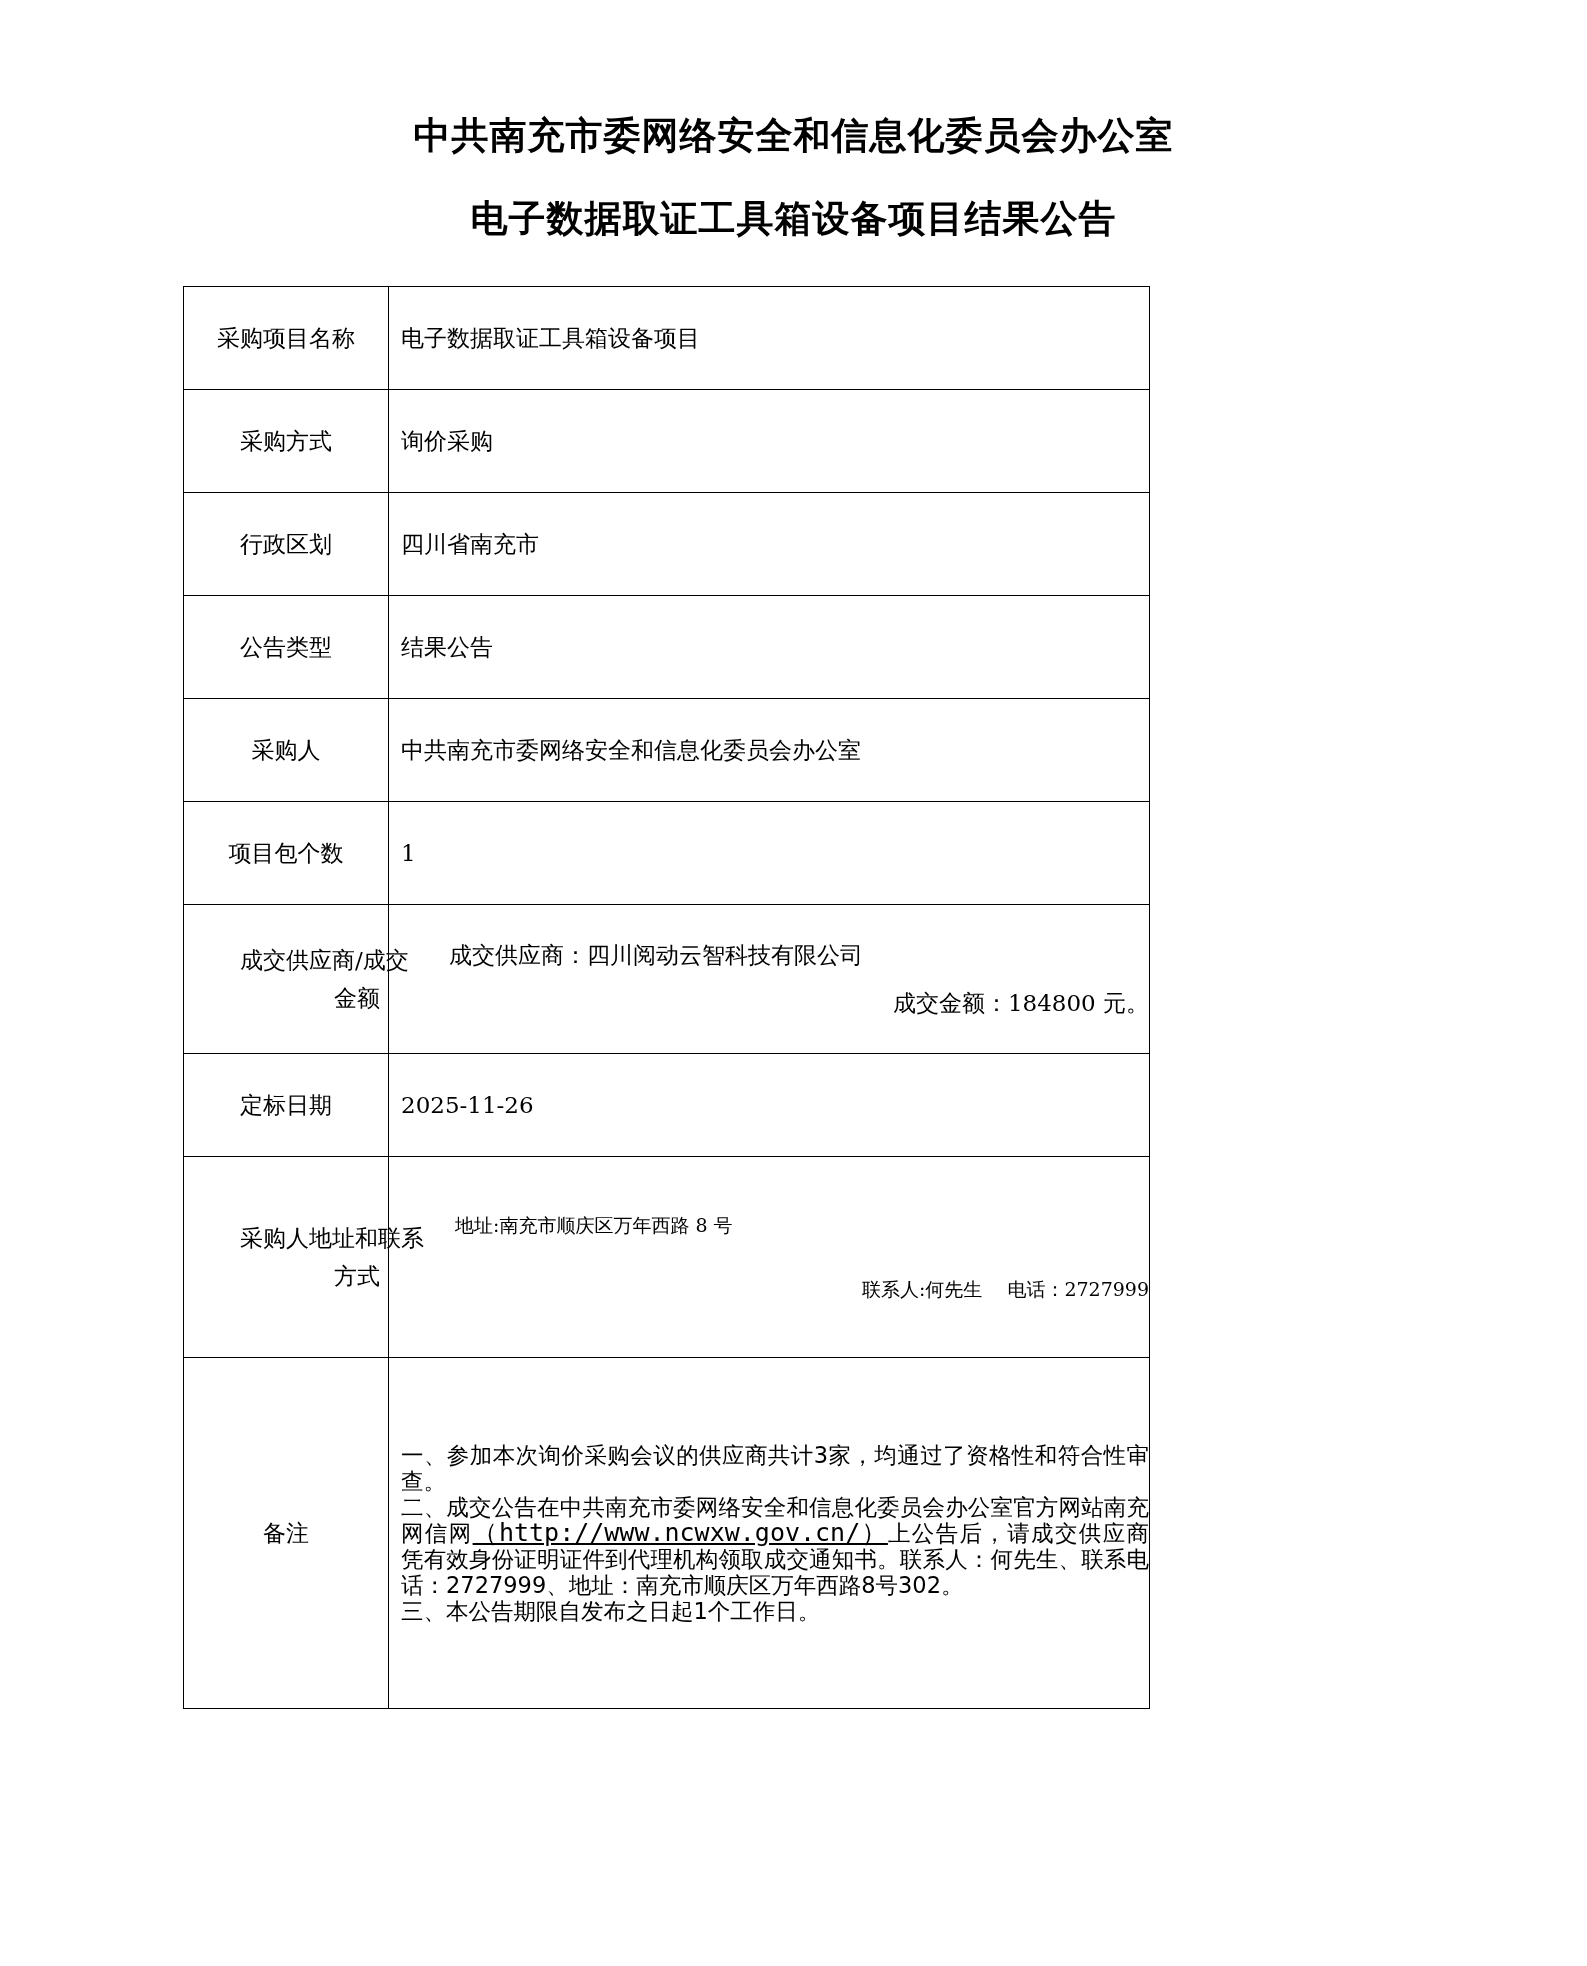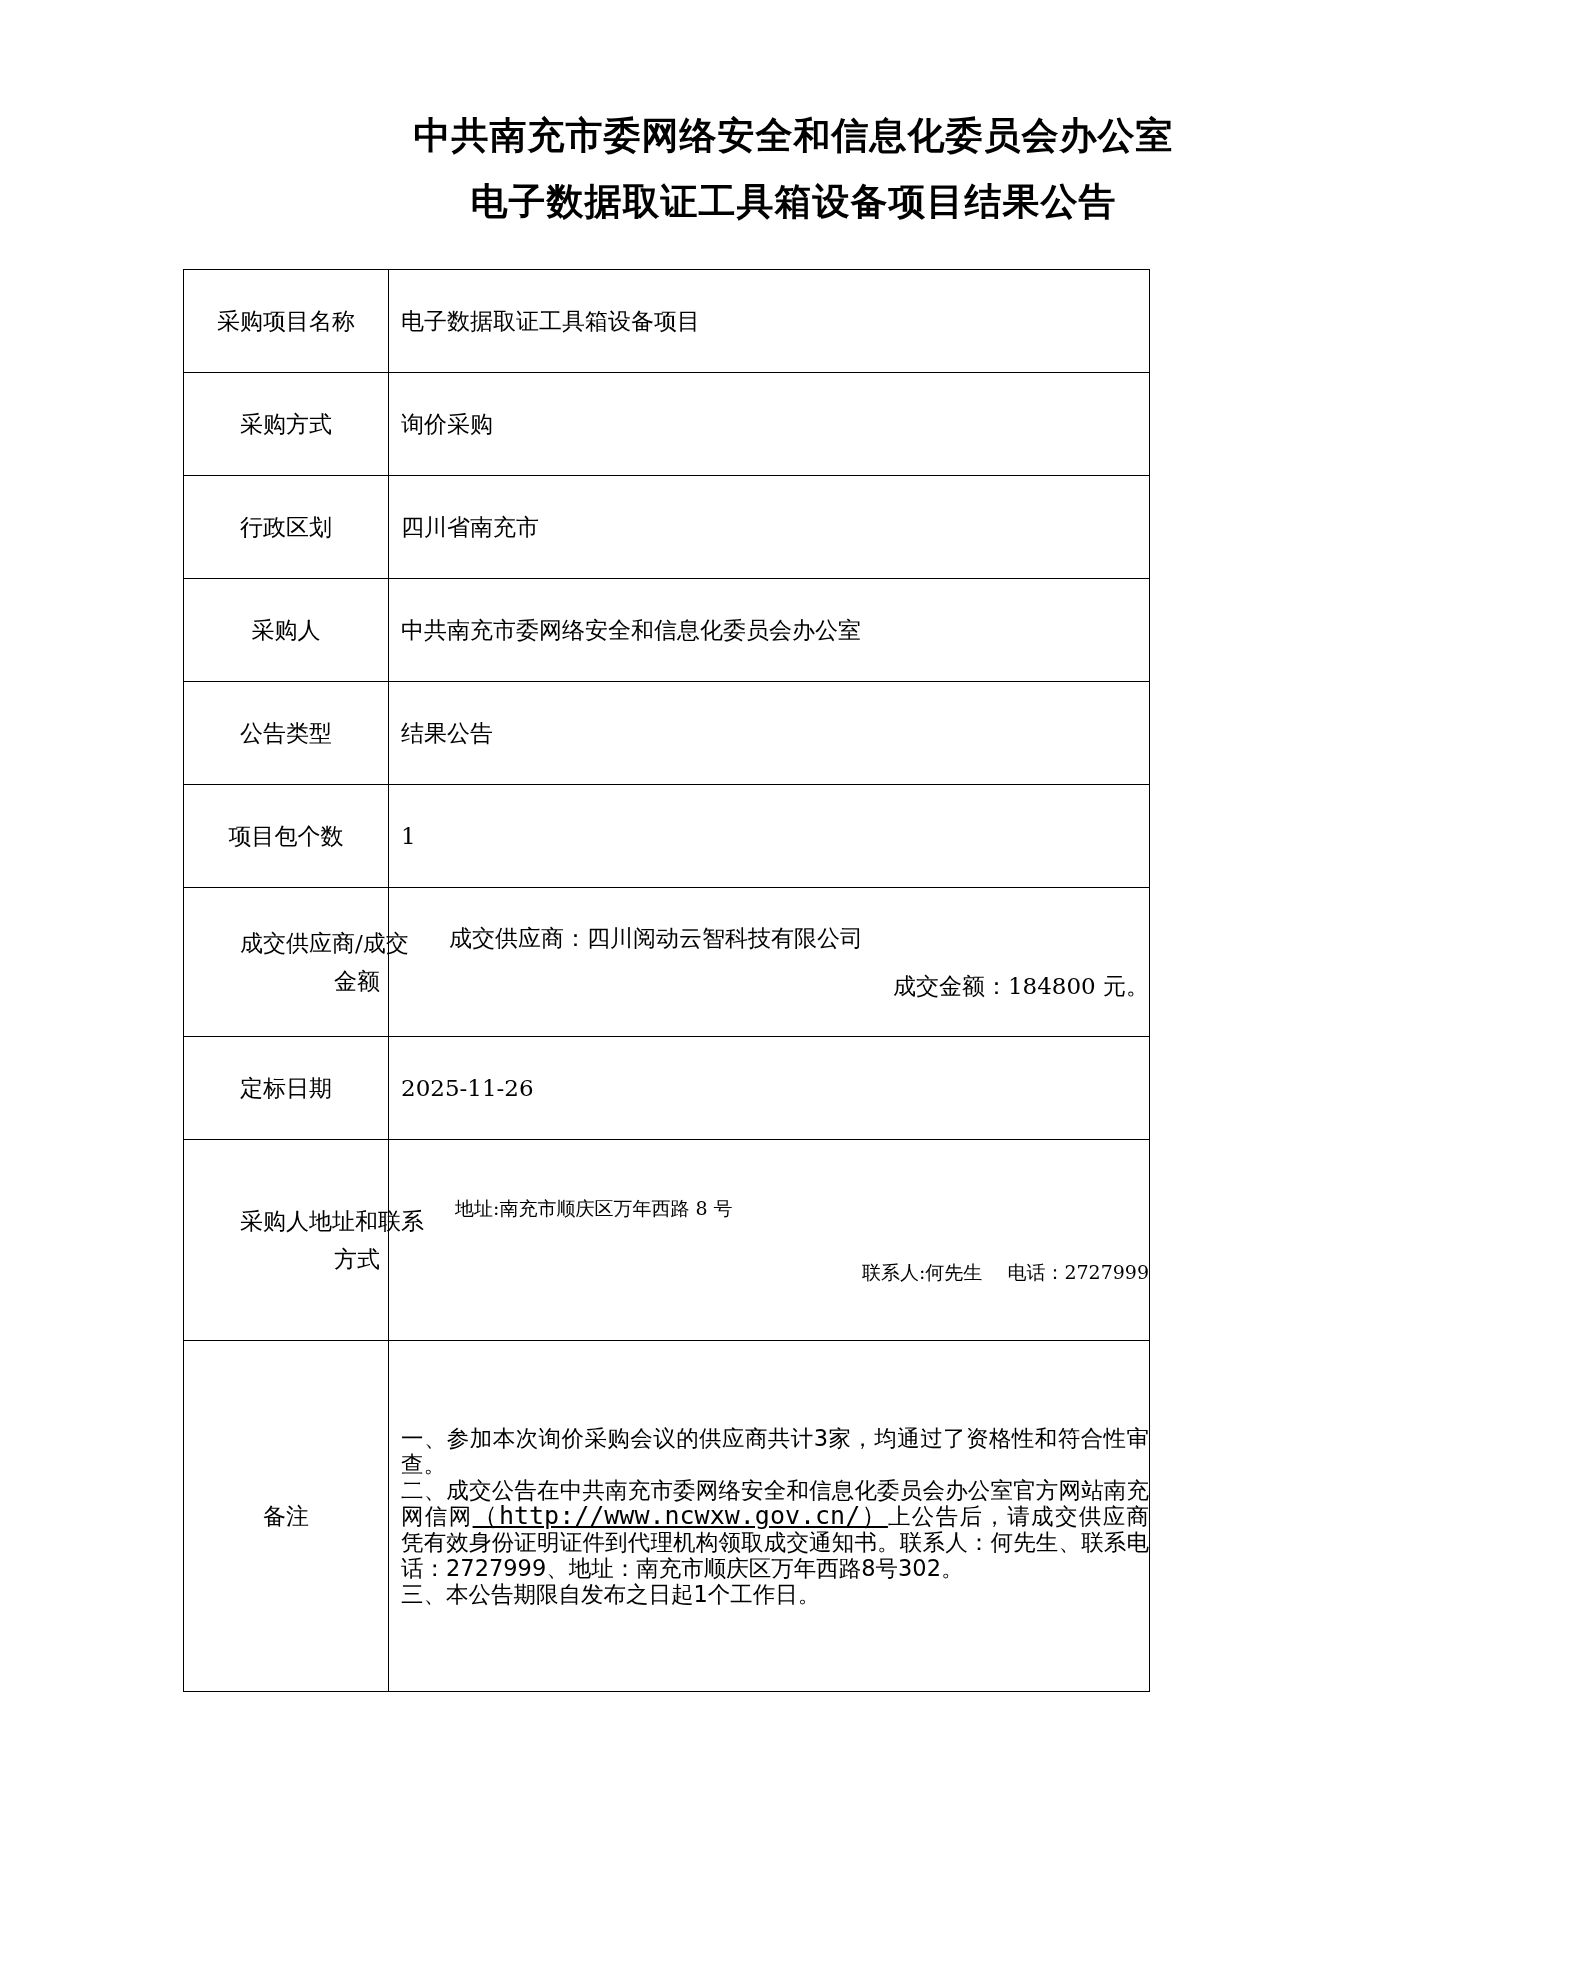--- a/index.html
+++ b/index.html
@@ -31,21 +31,21 @@
     letter-spacing: 1px;
     margin: 0;
     padding-top: 98px;
     font-family: "DejaVu Serif", "Liberation Serif", serif;
   }
   .doc-title .title-line {
     display: block;
     white-space: nowrap;
   }
   .doc-title .title-line + .title-line {
-    margin-top: 6px;
+    margin-top: 23px;
   }
 
   table.info-table {
     border-collapse: collapse;
     width: 967px;
     margin: 0 0 0 176px;
     margin-top: 38px;
     table-layout: fixed;
     border: 1.6px solid #000;
   }
@@ -118,26 +118,26 @@
       </tr>
       <tr class="row-std">
         <td class="label-cell">采购方式</td>
         <td class="value-cell">询价采购</td>
       </tr>
       <tr class="row-std">
         <td class="label-cell">行政区划</td>
         <td class="value-cell">四川省南充市</td>
       </tr>
       <tr class="row-std">
+        <td class="label-cell">公告类型</td>
+        <td class="value-cell">结果公告</td>
+      </tr>
+      <tr class="row-std">
         <td class="label-cell">采购人</td>
         <td class="value-cell">中共南充市委网络安全和信息化委员会办公室</td>
-      </tr>
-      <tr class="row-std">
-        <td class="label-cell">公告类型</td>
-        <td class="value-cell">结果公告</td>
       </tr>
       <tr class="row-std">
         <td class="label-cell">项目包个数</td>
         <td class="value-cell">1</td>
       </tr>
       <tr class="row-award">
         <td class="label-cell two-line">
           <span class="value-line">成交供应商/成交</span>
           <span class="value-line" style="margin-top:2px">金额</span>
         </td>

